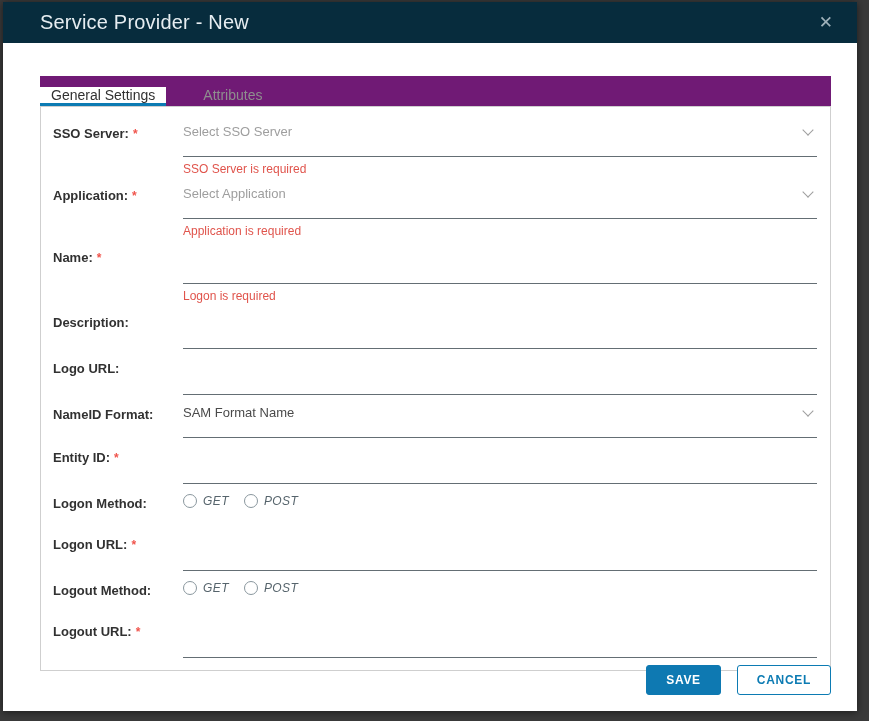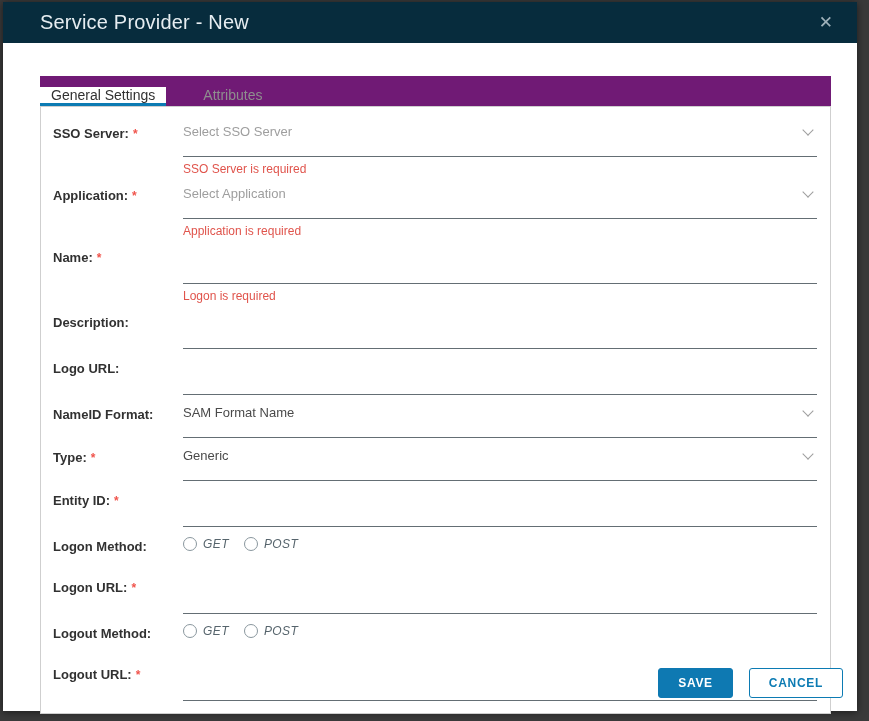--- a/index.html
+++ b/index.html
@@ -122,21 +122,21 @@
     width: 14px; height: 14px;
     border: 1px solid #8a979e;
     border-radius: 50%;
     background: #fff;
     flex: 0 0 auto;
   }
   .radio-label { font-size: 12px; color: #56646c; letter-spacing: 0.4px; }
 
   .footer {
     position: absolute;
-    right: 14px; bottom: 16px;
+    right: 26px; bottom: 16px;
     display: flex; gap: 16px;
   }
   .btn {
     font-family: "Liberation Sans", sans-serif;
     font-size: 12px;
     font-weight: 700;
     letter-spacing: 0.7px;
     padding: 7px 19px;
     border-radius: 3px;
     cursor: pointer;
@@ -200,27 +200,20 @@
           </div>
         </div>
         <div class="frow">
           <div class="flabel"><span>NameID Format:</span></div>
           <div class="control">
             <span class="sel-value">SAM Format Name</span>
             <span class="chevron"></span>
           </div>
         </div>
         <div class="frow">
-          <div class="flabel"><span>Type:</span><span class="ast">*</span></div>
-          <div class="control">
-            <span class="sel-value">Generic</span>
-            <span class="chevron"></span>
-          </div>
-        </div>
-        <div class="frow">
           <div class="flabel"><span>Entity ID:</span><span class="ast">*</span></div>
           <div class="control">
             <input class="tinput" type="text" style="">
           </div>
         </div>
         <div class="frow">
           <div class="flabel"><span>Logon Method:</span></div>
           <div class="control noline">
             <div class="radio-group">
               <span class="radio-opt">

